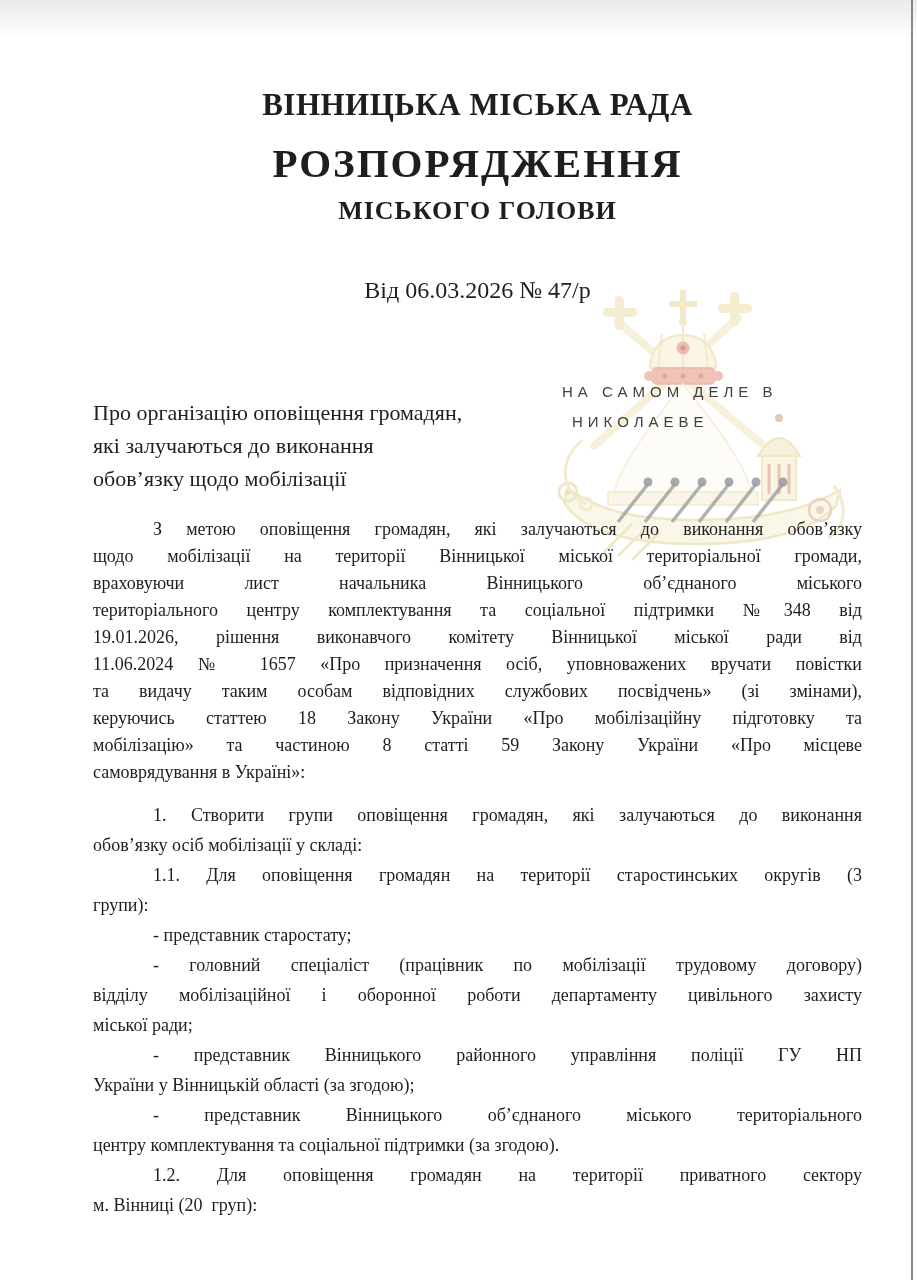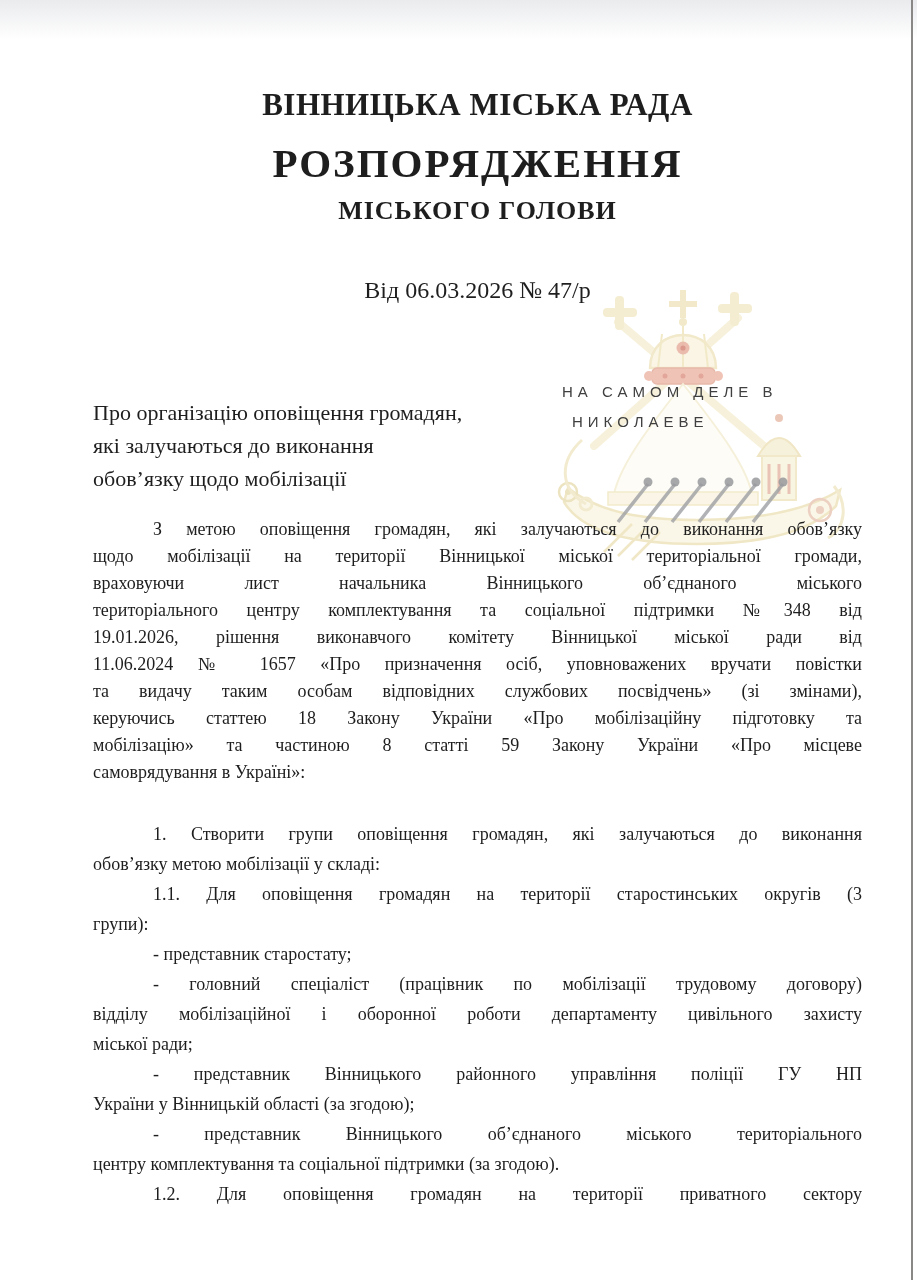--- a/index.html
+++ b/index.html
@@ -38,21 +38,21 @@
   .wm-text {
     position:absolute; font-family:"Liberation Sans","DejaVu Sans",sans-serif;
     color:#404040; font-size:15px; letter-spacing:5px; white-space:nowrap; font-weight:400;
   }
   .wm-text.l1 { left:562px; top:383px; }
   .wm-text.l2 { left:572px; top:413px; }
   .emblem { position:absolute; left:552px; top:260px; width:300px; height:308px; opacity:0.62; }
 
   .bodytext { position:absolute; top:516px; left:93px; width:769px; font-size:18px; }
   .pre .ln { line-height:27px; }
-  .items { margin-top:33px; }
+  .items { margin-top:14px; }
   .items .ln { line-height:30px; }
   .ln { white-space:normal; }
   .ln.j { text-align:justify; text-align-last:justify; }
   .ln.i { text-indent:60px; }
 </style>
 </head>
 <body>
 
 <div class="page">
   <div class="top-fade"></div>
@@ -160,27 +160,28 @@
         <div class="ln j">територіального центру комплектування та соціальної підтримки №348 від</div>
         <div class="ln j">19.01.2026, рішення виконавчого комітету Вінницької міської ради від</div>
         <div class="ln j">11.06.2024 № 1657 «Про призначення осіб, уповноважених вручати повістки</div>
         <div class="ln j">та видачу таким особам відповідних службових посвідчень» (зі змінами),</div>
         <div class="ln j">керуючись статтею 18 Закону України «Про мобілізаційну підготовку та</div>
         <div class="ln j">мобілізацію» та частиною 8 статті 59 Закону України «Про місцеве</div>
         <div class="ln">самоврядування в Україні»:</div>
       </div>
     <div class="items">
         <div class="ln j i">1. Створити групи оповіщення громадян, які залучаються до виконання</div>
-        <div class="ln">обов’язку метою мобілізації у складі:</div>
+        <div class="ln">обов’язку осіб мобілізації у складі:</div>
         <div class="ln j i">1.1. Для оповіщення громадян на території старостинських округів (3</div>
         <div class="ln">групи):</div>
         <div class="ln i">- представник старостату;</div>
         <div class="ln j i">- головний спеціаліст (працівник по мобілізації трудовому договору)</div>
         <div class="ln j">відділу мобілізаційної і оборонної роботи департаменту цивільного захисту</div>
         <div class="ln">міської ради;</div>
         <div class="ln j i">- представник Вінницького районного управління поліції ГУ НП</div>
         <div class="ln">України у Вінницькій області (за згодою);</div>
         <div class="ln j i">- представник Вінницького об’єднаного міського територіального</div>
         <div class="ln">центру комплектування та соціальної підтримки (за згодою).</div>
         <div class="ln j i">1.2. Для оповіщення громадян на території приватного сектору</div>
+        <div class="ln">м. Вінниці (20&nbsp; груп):</div>
       </div>
   </div>
 </div>
 
 </body></html>

